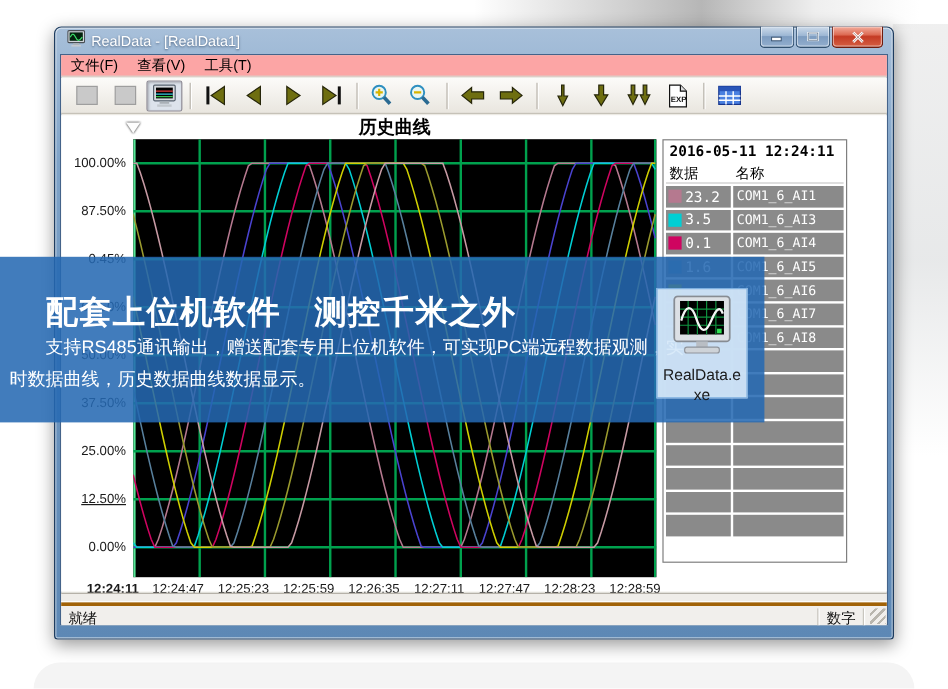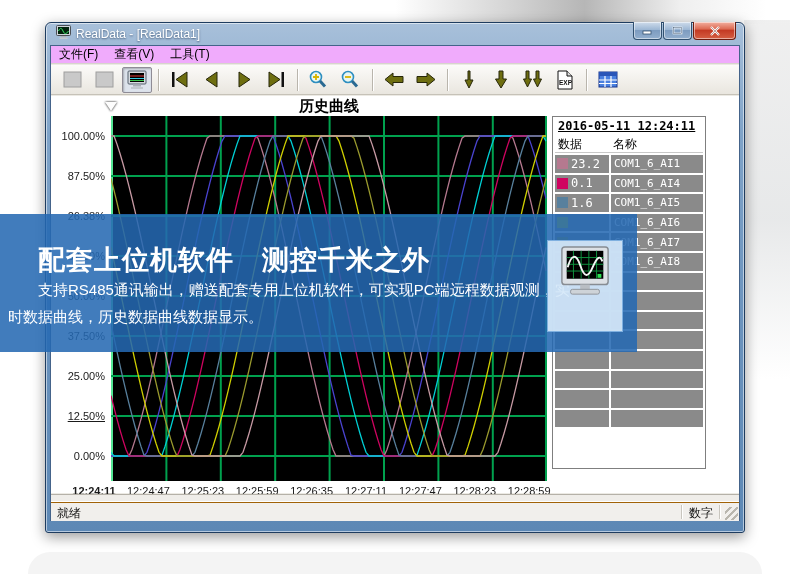--- a/index.html
+++ b/index.html
@@ -28,21 +28,21 @@
   .cap-btn { width:29px; height:18px; border:1px solid #31506f; border-top:none;
     border-radius:0 0 4px 4px; display:flex; align-items:center; justify-content:center;
     background:linear-gradient(180deg,#cfdceb 0%, #9db7d4 45%, #7d9cc0 50%, #93afce 100%);
     box-shadow:inset 0 0 0 1px rgba(255,255,255,.5); margin-left:1px; }
   .cap-btn.close { width:43px;
     background:linear-gradient(180deg,#f3b0a0 0%, #dd6c55 40%, #c43b24 50%, #d55f43 100%); border-color:#6e1c0e; }
 
   .window-body { position:relative; width:690px; height:476px; background:#eceae4;
     border:1px solid #44638a; }
 
-  .menubar { position:absolute; left:0; top:0; width:688px; height:18px; background:#f0abfc;
+  .menubar { position:absolute; left:0; top:0; width:688px; height:18px; background:#fca5a5;
     border-bottom:1px solid #d7d4cd; display:flex; align-items:center; font-size:12px; color:#000; }
   .menu-item { padding:1px 8px; }
 
   .toolbar { position:absolute; left:0; top:19px; width:688px; height:30px;
     background:linear-gradient(180deg,#fcfbf9,#e9e6df); border-bottom:1px solid #c6c2b8;
     display:flex; align-items:center; padding-left:6px; }
   .tb-btn { width:30px; height:26px; display:flex; align-items:center; justify-content:center;
     border:1px solid transparent; border-radius:2px; margin:0 1px; }
   .tb-btn.pressed { border:1px solid #8f8c96; background:#dde3ec;
     box-shadow:inset 1px 1px 2px rgba(0,0,0,.25); }
@@ -55,36 +55,36 @@
     border-left:6px solid transparent; border-right:6px solid transparent; border-top:9px solid #fdfdfd;
     filter:drop-shadow(0 0 1px #000); }
   .plot { position:absolute; left:60px; top:20px; width:436px; height:365px; background:#000; }
   .ylabel { position:absolute; width:52px; text-align:right; font-size:11px; color:#1a1a1a;
     transform:translateY(-50%); left:2px; }
   .xlabel { position:absolute; top:389px; transform:translateX(-50%); font-size:11px; color:#1a1a1a; white-space:nowrap; }
 
   
   .side-panel { position:absolute; left:501px; top:20px; width:154px; height:353px;
     background:#fff; border:1px solid #7f7f7f; padding:2px; font-family:"DejaVu Sans Mono","Liberation Mono",monospace; }
-  .panel-ts { height:17px; font-size:12px; font-weight:bold; color:#000; padding-left:3px; letter-spacing:0;text-decoration:underline; }
+  .panel-ts { height:17px; font-size:12px; font-weight:bold; color:#000; padding-left:3px; letter-spacing:0; }
   .panel-head { display:flex; height:17px; font-size:12px; color:#000; border-bottom:1px solid #c8c8c8;
     font-family:Liberation Mono, monospace; }
   .panel-head .c1 { width:54px; padding-left:3px; }
   .panel-head .c2 { flex:1; padding-left:4px; }
   .prow { display:flex; height:17.6px; margin-top:2px; }
   .prow .c1 { width:54px; background:#8a8a8a; display:flex; align-items:center; padding-left:2px;
     color:#fff; font-size:12px; }
   .prow .c2 { flex:1; margin-left:2px; background:#8a8a8a; display:flex; align-items:center;
     padding-left:3px; color:#fff; font-size:11px; }
   .swatch { display:inline-block; width:11px; height:11px; margin-right:3px; flex:0 0 11px; }
 
   .hscroll { position:absolute; left:0; top:448px; width:688px; height:8px;
     background:#efede9; border-top:1px solid #b5b1a8; border-bottom:1px solid #fff; }
   .statusbar { position:absolute; left:0; top:456px; width:688px; height:19px; background:#f1efec;
-    border-top:1px solid #a16207; font-size:12px; color:#111; }
+    border-top:3px solid #a16207; font-size:12px; color:#111; }
   .status-left { position:absolute; left:6px; top:2px; }
   .status-right { position:absolute; left:638px; top:2px; }
   .status-groove { position:absolute; top:2px; width:2px; height:14px;
     border-left:1px solid #c9c6bf; border-right:1px solid #fff; }
   .grip { position:absolute; right:1px; bottom:1px; width:13px; height:13px;
     background:repeating-linear-gradient(135deg, transparent 0 3px, #b9b6ae 3px 5px); }
 
   
   .banner { position:absolute; left:0; top:214px; width:637px; height:138px;
     background:rgba(37,105,178,.87); color:#fff; z-index:20; }
@@ -280,21 +280,21 @@
               <path d="M0.0 279.6 L3.0 291.7 L6.0 303.2 L9.0 314.0 L12.0 324.1 L15.0 333.4 L18.0 340.0 L21.0 340.0 L24.0 340.0 L27.0 340.0 L30.0 340.0 L33.0 340.0 L36.0 340.0 L39.0 340.0 L42.0 340.0 L45.0 340.0 L48.0 340.0 L51.0 340.0 L54.0 340.0 L57.0 340.0 L60.0 340.0 L63.0 340.0 L66.0 340.0 L69.0 333.4 L72.0 324.1 L75.0 314.0 L78.0 303.2 L81.0 291.7 L84.0 279.6 L87.0 266.9 L90.0 253.8 L93.0 240.3 L96.0 226.4 L99.0 212.3 L102.0 198.0 L105.0 183.6 L108.0 169.2 L111.0 154.8 L114.0 140.6 L117.0 126.6 L120.0 112.9 L123.0 99.6 L126.0 86.7 L129.0 74.3 L132.0 62.5 L135.0 51.3 L138.0 40.8 L141.0 31.1 L144.0 22.2 L147.0 20.0 L150.0 20.0 L153.0 20.0 L156.0 20.0 L159.0 20.0 L162.0 20.0 L165.0 20.0 L168.0 20.0 L171.0 20.0 L174.0 20.0 L177.0 20.0 L180.0 20.0 L183.0 20.0 L186.0 20.0 L189.0 20.0 L192.0 20.0 L195.0 22.2 L198.0 31.1 L201.0 40.8 L204.0 51.3 L207.0 62.5 L210.0 74.3 L213.0 86.7 L216.0 99.6 L219.0 112.9 L222.0 126.6 L225.0 140.6 L228.0 154.8 L231.0 169.2 L234.0 183.6 L237.0 198.0 L240.0 212.3 L243.0 226.4 L246.0 240.3 L249.0 253.8 L252.0 266.9 L255.0 279.6 L258.0 291.7 L261.0 303.2 L264.0 314.0 L267.0 324.1 L270.0 333.4 L273.0 340.0 L276.0 340.0 L279.0 340.0 L282.0 340.0 L285.0 340.0 L288.0 340.0 L291.0 340.0 L294.0 340.0 L297.0 340.0 L300.0 340.0 L303.0 340.0 L306.0 340.0 L309.0 340.0 L312.0 340.0 L315.0 340.0 L318.0 340.0 L321.0 340.0 L324.0 333.4 L327.0 324.1 L330.0 314.0 L333.0 303.2 L336.0 291.7 L339.0 279.6 L342.0 266.9 L345.0 253.8 L348.0 240.3 L351.0 226.4 L354.0 212.3 L357.0 198.0 L360.0 183.6 L363.0 169.2 L366.0 154.8 L369.0 140.6 L372.0 126.6 L375.0 112.9 L378.0 99.6 L381.0 86.7 L384.0 74.3 L387.0 62.5 L390.0 51.3 L393.0 40.8 L396.0 31.1 L399.0 22.2 L402.0 20.0 L405.0 20.0 L408.0 20.0 L411.0 20.0 L414.0 20.0 L417.0 20.0 L420.0 20.0 L423.0 20.0 L426.0 20.0 L429.0 20.0 L432.0 20.0 L435.0 20.0 " fill="none" stroke="#cf0460" stroke-width="1.3"></path>
               <path d="M0.0 207.5 L3.0 221.7 L6.0 235.7 L9.0 249.3 L12.0 262.6 L15.0 275.4 L18.0 287.7 L21.0 299.4 L24.0 310.5 L27.0 320.8 L30.0 330.4 L33.0 339.2 L36.0 340.0 L39.0 340.0 L42.0 340.0 L45.0 340.0 L48.0 340.0 L51.0 340.0 L54.0 340.0 L57.0 340.0 L60.0 340.0 L63.0 340.0 L66.0 340.0 L69.0 340.0 L72.0 340.0 L75.0 340.0 L78.0 340.0 L81.0 340.0 L84.0 336.3 L87.0 327.3 L90.0 317.5 L93.0 306.9 L96.0 295.6 L99.0 283.7 L102.0 271.2 L105.0 258.2 L108.0 244.8 L111.0 231.0 L114.0 217.0 L117.0 202.8 L120.0 188.4 L123.0 174.0 L126.0 159.6 L129.0 145.4 L132.0 131.3 L135.0 117.5 L138.0 104.0 L141.0 90.9 L144.0 78.4 L147.0 66.4 L150.0 55.0 L153.0 44.3 L156.0 34.3 L159.0 25.1 L162.0 20.0 L165.0 20.0 L168.0 20.0 L171.0 20.0 L174.0 20.0 L177.0 20.0 L180.0 20.0 L183.0 20.0 L186.0 20.0 L189.0 20.0 L192.0 20.0 L195.0 20.0 L198.0 20.0 L201.0 20.0 L204.0 20.0 L207.0 20.0 L210.0 20.0 L213.0 28.1 L216.0 37.5 L219.0 47.7 L222.0 58.7 L225.0 70.3 L228.0 82.5 L231.0 95.2 L234.0 108.4 L237.0 122.0 L240.0 135.9 L243.0 150.1 L246.0 164.4 L249.0 178.8 L252.0 193.2 L255.0 207.5 L258.0 221.7 L261.0 235.7 L264.0 249.3 L267.0 262.6 L270.0 275.4 L273.0 287.7 L276.0 299.4 L279.0 310.5 L282.0 320.8 L285.0 330.4 L288.0 339.2 L291.0 340.0 L294.0 340.0 L297.0 340.0 L300.0 340.0 L303.0 340.0 L306.0 340.0 L309.0 340.0 L312.0 340.0 L315.0 340.0 L318.0 340.0 L321.0 340.0 L324.0 340.0 L327.0 340.0 L330.0 340.0 L333.0 340.0 L336.0 340.0 L339.0 336.3 L342.0 327.3 L345.0 317.5 L348.0 306.9 L351.0 295.6 L354.0 283.7 L357.0 271.2 L360.0 258.2 L363.0 244.8 L366.0 231.0 L369.0 217.0 L372.0 202.8 L375.0 188.4 L378.0 174.0 L381.0 159.6 L384.0 145.4 L387.0 131.3 L390.0 117.5 L393.0 104.0 L396.0 90.9 L399.0 78.4 L402.0 66.4 L405.0 55.0 L408.0 44.3 L411.0 34.3 L414.0 25.1 L417.0 20.0 L420.0 20.0 L423.0 20.0 L426.0 20.0 L429.0 20.0 L432.0 20.0 L435.0 20.0 " fill="none" stroke="#58809d" stroke-width="1.3"></path>
               <path d="M0.0 131.3 L3.0 145.4 L6.0 159.6 L9.0 174.0 L12.0 188.4 L15.0 202.8 L18.0 217.0 L21.0 231.0 L24.0 244.8 L27.0 258.2 L30.0 271.2 L33.0 283.7 L36.0 295.6 L39.0 306.9 L42.0 317.5 L45.0 327.3 L48.0 336.3 L51.0 340.0 L54.0 340.0 L57.0 340.0 L60.0 340.0 L63.0 340.0 L66.0 340.0 L69.0 340.0 L72.0 340.0 L75.0 340.0 L78.0 340.0 L81.0 340.0 L84.0 340.0 L87.0 340.0 L90.0 340.0 L93.0 340.0 L96.0 340.0 L99.0 339.2 L102.0 330.4 L105.0 320.8 L108.0 310.5 L111.0 299.4 L114.0 287.7 L117.0 275.4 L120.0 262.6 L123.0 249.3 L126.0 235.7 L129.0 221.7 L132.0 207.5 L135.0 193.2 L138.0 178.8 L141.0 164.4 L144.0 150.1 L147.0 135.9 L150.0 122.0 L153.0 108.4 L156.0 95.2 L159.0 82.5 L162.0 70.3 L165.0 58.7 L168.0 47.7 L171.0 37.5 L174.0 28.1 L177.0 20.0 L180.0 20.0 L183.0 20.0 L186.0 20.0 L189.0 20.0 L192.0 20.0 L195.0 20.0 L198.0 20.0 L201.0 20.0 L204.0 20.0 L207.0 20.0 L210.0 20.0 L213.0 20.0 L216.0 20.0 L219.0 20.0 L222.0 20.0 L225.0 20.0 L228.0 25.1 L231.0 34.3 L234.0 44.3 L237.0 55.0 L240.0 66.4 L243.0 78.4 L246.0 90.9 L249.0 104.0 L252.0 117.5 L255.0 131.3 L258.0 145.4 L261.0 159.6 L264.0 174.0 L267.0 188.4 L270.0 202.8 L273.0 217.0 L276.0 231.0 L279.0 244.8 L282.0 258.2 L285.0 271.2 L288.0 283.7 L291.0 295.6 L294.0 306.9 L297.0 317.5 L300.0 327.3 L303.0 336.3 L306.0 340.0 L309.0 340.0 L312.0 340.0 L315.0 340.0 L318.0 340.0 L321.0 340.0 L324.0 340.0 L327.0 340.0 L330.0 340.0 L333.0 340.0 L336.0 340.0 L339.0 340.0 L342.0 340.0 L345.0 340.0 L348.0 340.0 L351.0 340.0 L354.0 339.2 L357.0 330.4 L360.0 320.8 L363.0 310.5 L366.0 299.4 L369.0 287.7 L372.0 275.4 L375.0 262.6 L378.0 249.3 L381.0 235.7 L384.0 221.7 L387.0 207.5 L390.0 193.2 L393.0 178.8 L396.0 164.4 L399.0 150.1 L402.0 135.9 L405.0 122.0 L408.0 108.4 L411.0 95.2 L414.0 82.5 L417.0 70.3 L420.0 58.7 L423.0 47.7 L426.0 37.5 L429.0 28.1 L432.0 20.0 L435.0 20.0 " fill="none" stroke="#cfcf00" stroke-width="1.3"></path>
               <path d="M0.0 62.5 L3.0 74.3 L6.0 86.7 L9.0 99.6 L12.0 112.9 L15.0 126.6 L18.0 140.6 L21.0 154.8 L24.0 169.2 L27.0 183.6 L30.0 198.0 L33.0 212.3 L36.0 226.4 L39.0 240.3 L42.0 253.8 L45.0 266.9 L48.0 279.6 L51.0 291.7 L54.0 303.2 L57.0 314.0 L60.0 324.1 L63.0 333.4 L66.0 340.0 L69.0 340.0 L72.0 340.0 L75.0 340.0 L78.0 340.0 L81.0 340.0 L84.0 340.0 L87.0 340.0 L90.0 340.0 L93.0 340.0 L96.0 340.0 L99.0 340.0 L102.0 340.0 L105.0 340.0 L108.0 340.0 L111.0 340.0 L114.0 340.0 L117.0 333.4 L120.0 324.1 L123.0 314.0 L126.0 303.2 L129.0 291.7 L132.0 279.6 L135.0 266.9 L138.0 253.8 L141.0 240.3 L144.0 226.4 L147.0 212.3 L150.0 198.0 L153.0 183.6 L156.0 169.2 L159.0 154.8 L162.0 140.6 L165.0 126.6 L168.0 112.9 L171.0 99.6 L174.0 86.7 L177.0 74.3 L180.0 62.5 L183.0 51.3 L186.0 40.8 L189.0 31.1 L192.0 22.2 L195.0 20.0 L198.0 20.0 L201.0 20.0 L204.0 20.0 L207.0 20.0 L210.0 20.0 L213.0 20.0 L216.0 20.0 L219.0 20.0 L222.0 20.0 L225.0 20.0 L228.0 20.0 L231.0 20.0 L234.0 20.0 L237.0 20.0 L240.0 20.0 L243.0 22.2 L246.0 31.1 L249.0 40.8 L252.0 51.3 L255.0 62.5 L258.0 74.3 L261.0 86.7 L264.0 99.6 L267.0 112.9 L270.0 126.6 L273.0 140.6 L276.0 154.8 L279.0 169.2 L282.0 183.6 L285.0 198.0 L288.0 212.3 L291.0 226.4 L294.0 240.3 L297.0 253.8 L300.0 266.9 L303.0 279.6 L306.0 291.7 L309.0 303.2 L312.0 314.0 L315.0 324.1 L318.0 333.4 L321.0 340.0 L324.0 340.0 L327.0 340.0 L330.0 340.0 L333.0 340.0 L336.0 340.0 L339.0 340.0 L342.0 340.0 L345.0 340.0 L348.0 340.0 L351.0 340.0 L354.0 340.0 L357.0 340.0 L360.0 340.0 L363.0 340.0 L366.0 340.0 L369.0 340.0 L372.0 333.4 L375.0 324.1 L378.0 314.0 L381.0 303.2 L384.0 291.7 L387.0 279.6 L390.0 266.9 L393.0 253.8 L396.0 240.3 L399.0 226.4 L402.0 212.3 L405.0 198.0 L408.0 183.6 L411.0 169.2 L414.0 154.8 L417.0 140.6 L420.0 126.6 L423.0 112.9 L426.0 99.6 L429.0 86.7 L432.0 74.3 L435.0 62.5 " fill="none" stroke="#9a9a2e" stroke-width="1.3"></path>
               <path d="M0.0 20.0 L3.0 20.0 L6.0 28.1 L9.0 37.5 L12.0 47.7 L15.0 58.7 L18.0 70.3 L21.0 82.5 L24.0 95.2 L27.0 108.4 L30.0 122.0 L33.0 135.9 L36.0 150.1 L39.0 164.4 L42.0 178.8 L45.0 193.2 L48.0 207.5 L51.0 221.7 L54.0 235.7 L57.0 249.3 L60.0 262.6 L63.0 275.4 L66.0 287.7 L69.0 299.4 L72.0 310.5 L75.0 320.8 L78.0 330.4 L81.0 339.2 L84.0 340.0 L87.0 340.0 L90.0 340.0 L93.0 340.0 L96.0 340.0 L99.0 340.0 L102.0 340.0 L105.0 340.0 L108.0 340.0 L111.0 340.0 L114.0 340.0 L117.0 340.0 L120.0 340.0 L123.0 340.0 L126.0 340.0 L129.0 340.0 L132.0 336.3 L135.0 327.3 L138.0 317.5 L141.0 306.9 L144.0 295.6 L147.0 283.7 L150.0 271.2 L153.0 258.2 L156.0 244.8 L159.0 231.0 L162.0 217.0 L165.0 202.8 L168.0 188.4 L171.0 174.0 L174.0 159.6 L177.0 145.4 L180.0 131.3 L183.0 117.5 L186.0 104.0 L189.0 90.9 L192.0 78.4 L195.0 66.4 L198.0 55.0 L201.0 44.3 L204.0 34.3 L207.0 25.1 L210.0 20.0 L213.0 20.0 L216.0 20.0 L219.0 20.0 L222.0 20.0 L225.0 20.0 L228.0 20.0 L231.0 20.0 L234.0 20.0 L237.0 20.0 L240.0 20.0 L243.0 20.0 L246.0 20.0 L249.0 20.0 L252.0 20.0 L255.0 20.0 L258.0 20.0 L261.0 28.1 L264.0 37.5 L267.0 47.7 L270.0 58.7 L273.0 70.3 L276.0 82.5 L279.0 95.2 L282.0 108.4 L285.0 122.0 L288.0 135.9 L291.0 150.1 L294.0 164.4 L297.0 178.8 L300.0 193.2 L303.0 207.5 L306.0 221.7 L309.0 235.7 L312.0 249.3 L315.0 262.6 L318.0 275.4 L321.0 287.7 L324.0 299.4 L327.0 310.5 L330.0 320.8 L333.0 330.4 L336.0 339.2 L339.0 340.0 L342.0 340.0 L345.0 340.0 L348.0 340.0 L351.0 340.0 L354.0 340.0 L357.0 340.0 L360.0 340.0 L363.0 340.0 L366.0 340.0 L369.0 340.0 L372.0 340.0 L375.0 340.0 L378.0 340.0 L381.0 340.0 L384.0 340.0 L387.0 336.3 L390.0 327.3 L393.0 317.5 L396.0 306.9 L399.0 295.6 L402.0 283.7 L405.0 271.2 L408.0 258.2 L411.0 244.8 L414.0 231.0 L417.0 217.0 L420.0 202.8 L423.0 188.4 L426.0 174.0 L429.0 159.6 L432.0 145.4 L435.0 131.3 " fill="none" stroke="#c79aa4" stroke-width="1.3"></path>
             </svg>
         </div>
         <div id="ylabels">
             <span class="ylabel" style="top: 40px;">100.00%</span>
             <span class="ylabel" style="top: 80px;">87.50%</span>
-            <span class="ylabel" style="top: 120px;">26.38%</span>
+            <span class="ylabel" style="top: 120px;">0.45%</span>
             <span class="ylabel" style="top: 160px;">62.50%</span>
             <span class="ylabel" style="top: 200px;">50.00%</span>
             <span class="ylabel" style="top: 240px;">37.50%</span>
             <span class="ylabel" style="top: 280px;">25.00%</span>
             <span class="ylabel" style="top: 320px; text-decoration: underline;">12.50%</span>
             <span class="ylabel" style="top: 360px;">0.00%</span>
           </div>
         <div id="xlabels">
             <span class="xlabel" style="left: 43px; font-weight: bold;">12:24:11</span>
             <span class="xlabel" style="left: 97.4px;">12:24:47</span>
@@ -316,20 +316,27 @@
           <div id="panel-rows">
               <div class="prow">
                 <span class="c1">
                   <span class="swatch" style="background: rgb(181, 121, 143);"></span>
                   <span>23.2</span>
                 </span>
                 <span class="c2">COM1_6_AI1</span>
               </div>
               <div class="prow">
                 <span class="c1">
+                  <span class="swatch" style="background: rgb(0, 207, 212);"></span>
+                  <span>3.5</span>
+                </span>
+                <span class="c2">COM1_6_AI3</span>
+              </div>
+              <div class="prow">
+                <span class="c1">
                   <span class="swatch" style="background: rgb(207, 4, 96);"></span>
                   <span>0.1</span>
                 </span>
                 <span class="c2">COM1_6_AI4</span>
               </div>
               <div class="prow">
                 <span class="c1">
                   <span class="swatch" style="background: rgb(88, 128, 157);"></span>
                   <span>1.6</span>
                 </span>
@@ -415,14 +422,15 @@
         <rect x="11" y="5" width="38" height="29" fill="#000"></rect>
         <g stroke="#0f9440" stroke-width="1">
           <path d="M11 12 h38 M11 19 h38 M11 26 h38 M18 5 v29 M26 5 v29 M34 5 v29 M42 5 v29"></path>
         </g>
         <path d="M12 22 C16 8,21 8,25 20 S33 34,38 22 S46 10,48 16" fill="none" stroke="#f4f4f4" stroke-width="2"></path>
         <rect x="43" y="29" width="4" height="4" fill="#2ee052"></rect>
         <rect x="25" y="40" width="10" height="5" fill="#b9bec4"></rect>
         <rect x="15" y="45" width="30" height="5" rx="2" fill="#ced3d8" stroke="#8f949b"></rect>
       </svg>
     </span>
+    <div class="cap">RealData.exe</div>
   </div>
 </div>
 
 </body></html>

